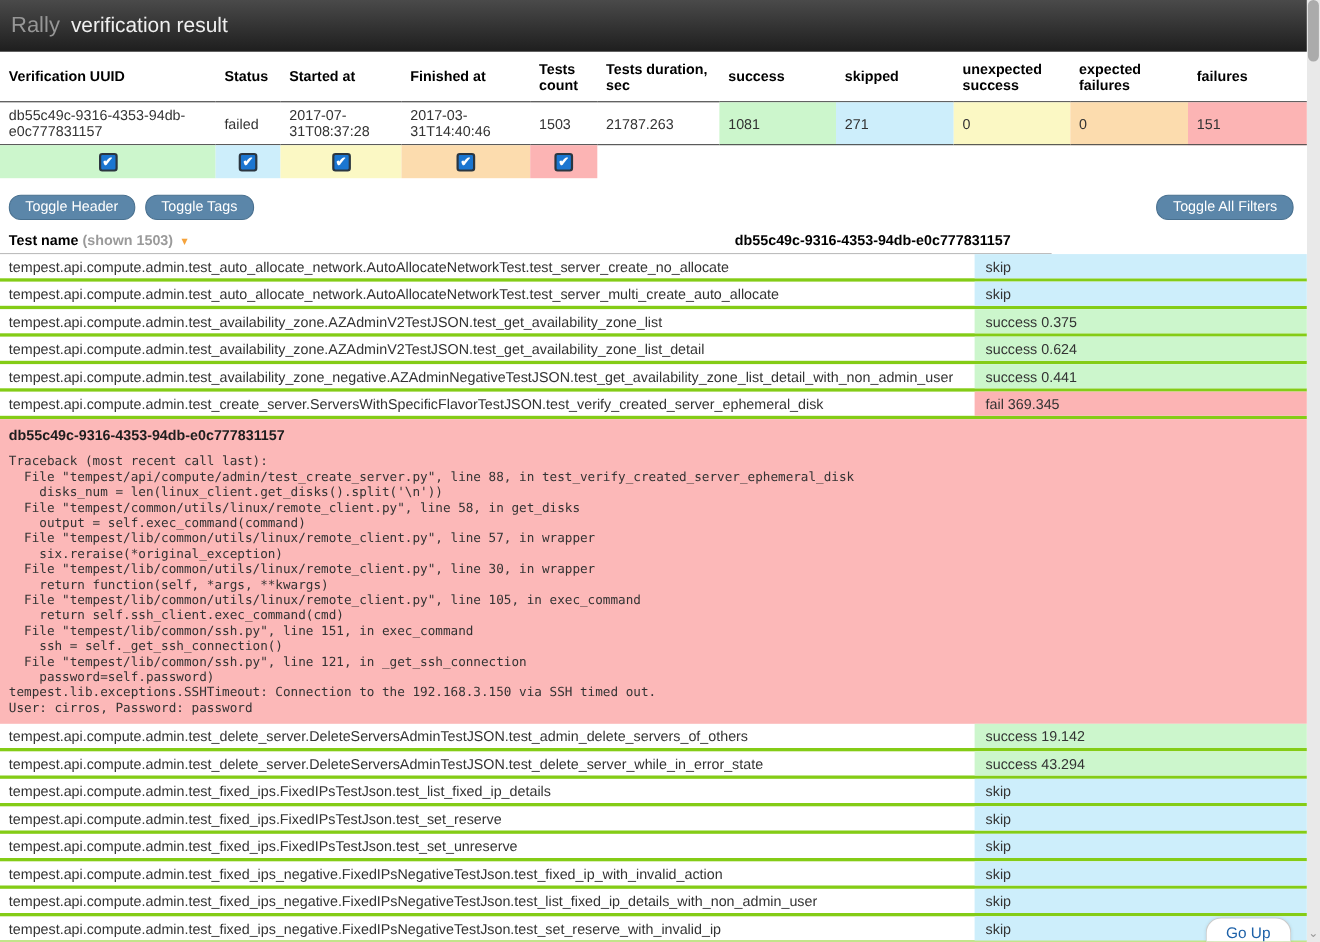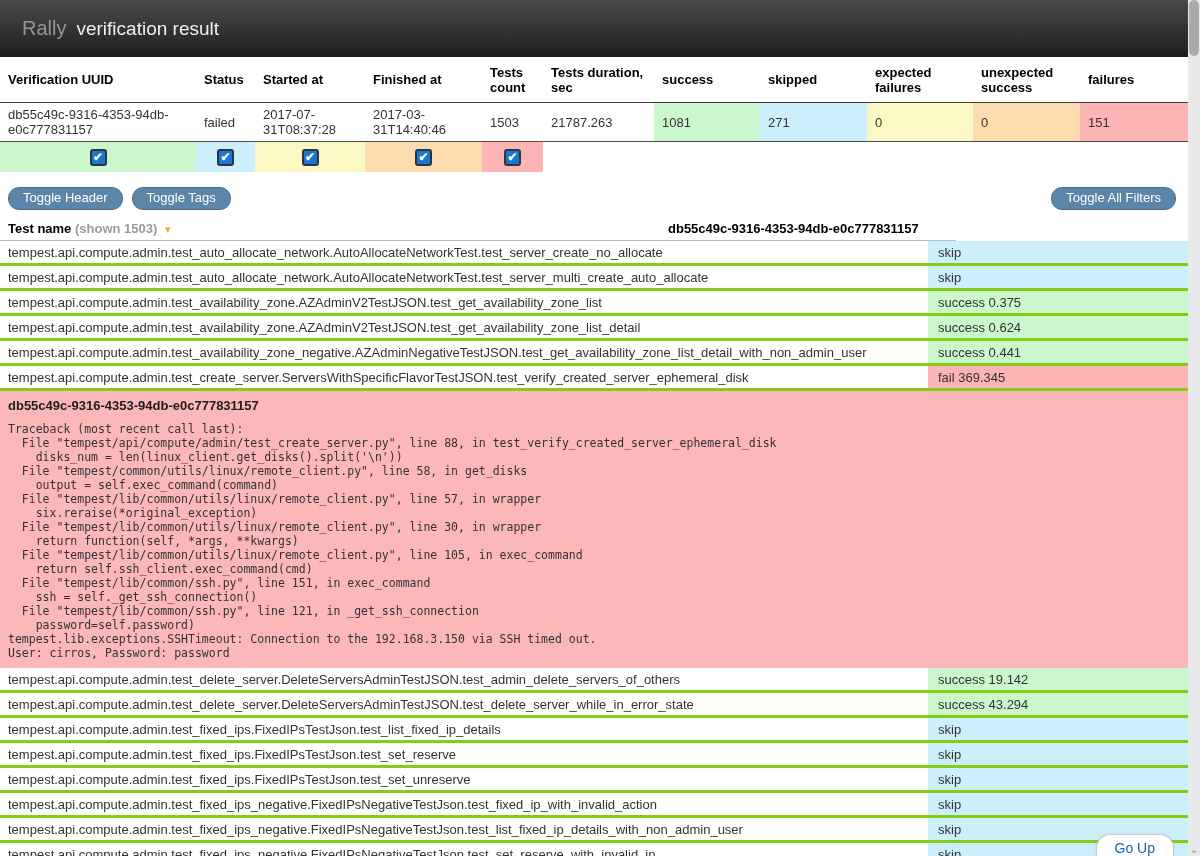--- a/index.html
+++ b/index.html
@@ -3,22 +3,22 @@
 <meta charset="utf-8">
 <style>
   * { box-sizing: border-box; }
   html,body { margin:0; padding:0; }
   body {
     width:1200px; height:856px; overflow:hidden; position:relative;
     background:#fff; font-family:"Liberation Sans", sans-serif; color:#333;
   }
   
   .topbar {
-    height:57px; width:1188px; background:linear-gradient(#4a4a4a, #1e1e1e);
-    display:flex; align-items:center; padding-left:22px;
+    height:47px; width:1188px; background:linear-gradient(#4a4a4a, #1e1e1e);
+    display:flex; align-items:center; padding-left:10px;
   }
   .brand { color:#969696; font-size:20px; margin-right:10px; }
   .apptitle { color:#efefef; font-size:19px; }
 
   
   .summary {
     display:grid; width:1188px; font-size:13px;
     grid-template-columns:196px 59px 110px 117px 61px 111px 106px 107px 106px 107px 108px;
   }
   .summary .h {
@@ -63,21 +63,21 @@
   .thead .right { width:298px; padding:4px 6px 4px 10px; font-weight:bold; color:#000; }
   .test-name-h { font-weight:bold; color:#000; }
   .shown { color:#9a9a9a; font-weight:bold; }
   .caret { color:#f5a33c; font-size:11px; margin-left:4px; }
 
   .trow { display:flex; width:1188px; border-bottom:3px solid #84cc16; }
   .tname {
     flex:1; padding:4px 6px 3px 8px; font-size:13px; color:#333;
     white-space:nowrap; overflow:hidden; line-height:15px;
   }
-  .tstatus { width:260px; padding:4px 6px 3px 10px; font-size:13px; color:#333; line-height:15px; }
+  .tstatus { width:302px; padding:4px 6px 3px 10px; font-size:13px; color:#333; line-height:15px; }
   .st-skip    { background:#cdeefb; }
   .st-success { background:#ccf6cc; }
   .st-fail    { background:#fcb4b4; }
 
   
   .traceback { width:1188px; background:#fcb8b8; padding:7px 8px 8px; }
   .tb-title { font-weight:bold; font-size:13px; color:#1d1d1d; margin-bottom:9px; }
   .tb-pre {
     margin:0; font-family:"DejaVu Sans Mono", monospace; font-size:11.5px;
     line-height:14px; color:#333; white-space:pre;
@@ -107,22 +107,22 @@
 <div class="summary">
 
   <div class="h">Verification UUID</div>
   <div class="h">Status</div>
   <div class="h">Started at</div>
   <div class="h">Finished at</div>
   <div class="h">Tests count</div>
   <div class="h">Tests duration, sec</div>
   <div class="h">success</div>
   <div class="h">skipped</div>
+  <div class="h">unexpected success</div>
   <div class="h">expected failures</div>
-  <div class="h">unexpected success</div>
   <div class="h">failures</div>
 
   <div class="v">db55c49c-9316-4353-94db-e0c777831157</div>
   <div class="v">failed</div>
   <div class="v">2017-07-31T08:37:28</div>
   <div class="v">2017-03-31T14:40:46</div>
   <div class="v">1503</div>
   <div class="v">21787.263</div>
   <div class="v bg-success">1081</div>
   <div class="v bg-skipped">271</div>

